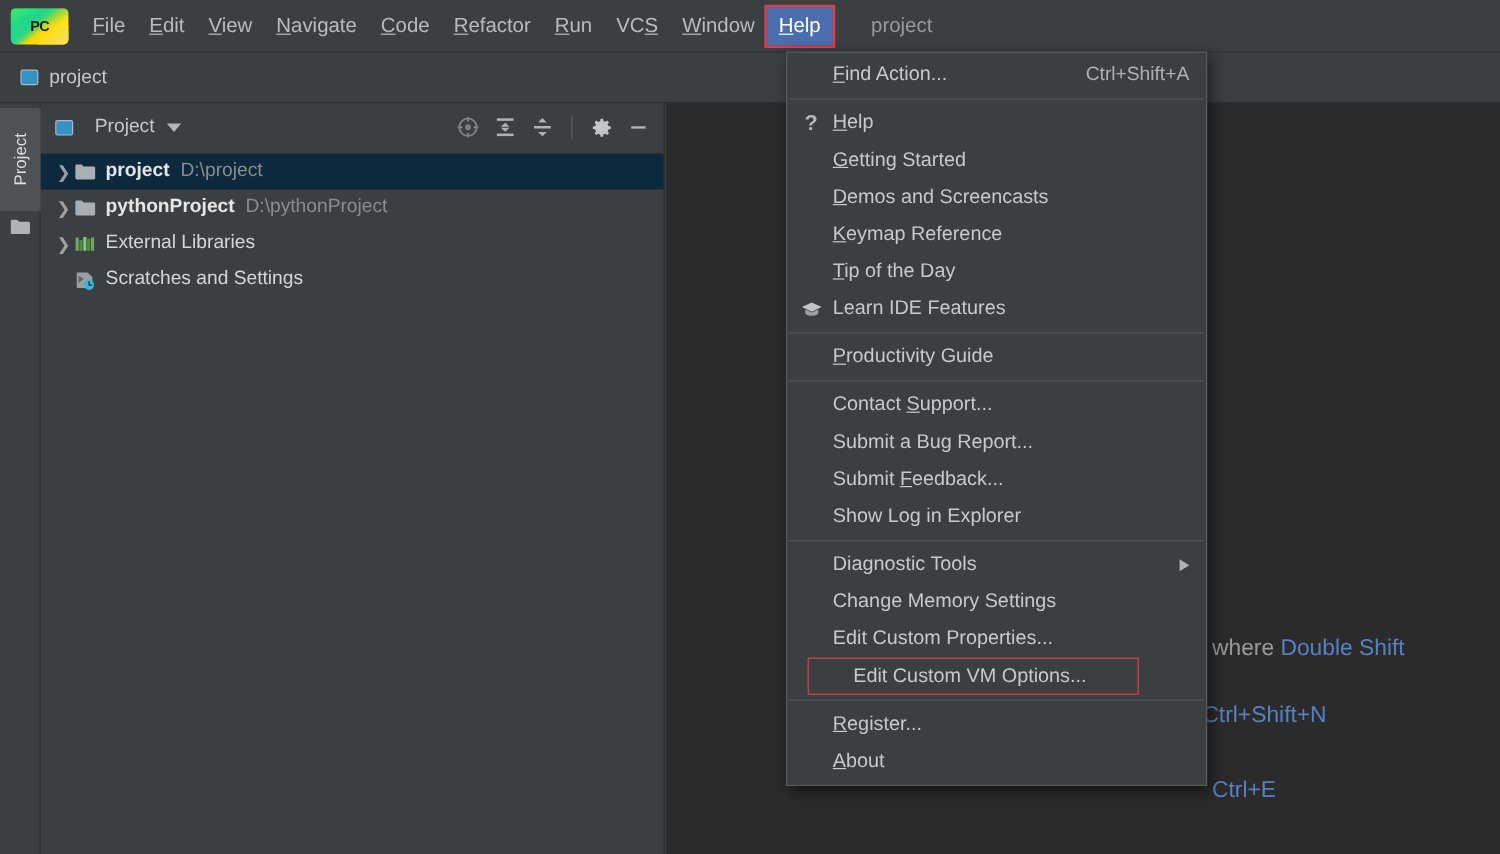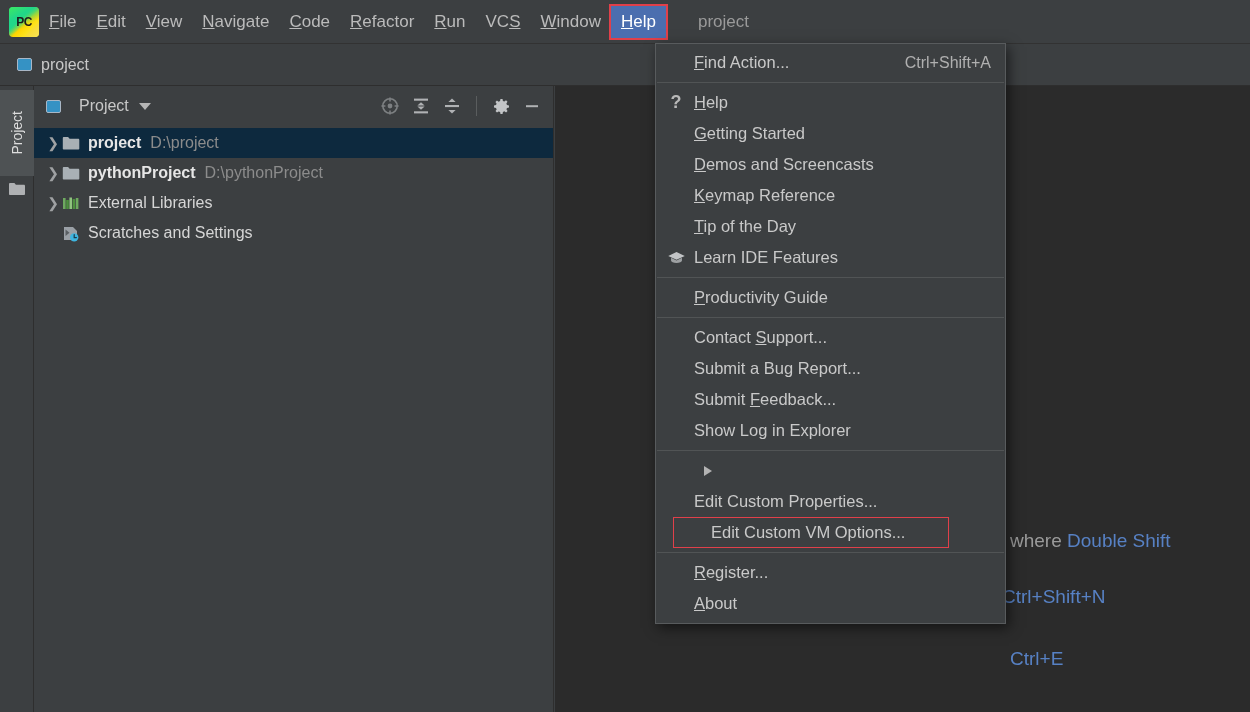--- a/index.html
+++ b/index.html
@@ -14,21 +14,21 @@
   #app { position: relative; width: 1250px; height: 712px; }
 
   
   .menubar {
     position: absolute; left: 0; top: 0; width: 1250px; height: 44px;
     background: #3c3f41;
     display: flex; align-items: center;
     border-bottom: 1px solid #323232;
   }
   .logo {
-    width: 30px; height: 30px; margin-left: 9px; 
+    width: 48px; height: 30px; margin-left: 9px; margin-right: 10px;
     position: relative; border-radius: 4px; overflow: hidden;
     background: linear-gradient(135deg,#21d789 0%,#21d789 38%,#ffd500 55%,#fcf84a 100%);
     flex: none;
   }
   .logo .corner-g {
     position:absolute; left:0; top:0; width:100%; height:100%;
     background: linear-gradient(150deg, #3dea62 0%, #21d789 30%, rgba(255,213,0,0) 62%);
   }
   .logo .corner-y {
     position:absolute; right:-2px; bottom:-2px; width:62%; height:62%;
@@ -349,21 +349,25 @@
         <span class="lbl">Submit a Bug Report...</span>
       </div>
       <div class="mrow">
         <span class="lbl">Submit <span class="mn">F</span>eedback...</span>
       </div>
       <div class="mrow">
         <span class="lbl">Show Log in Explorer</span>
       </div>
       <div class="msep"></div>
       <div class="mrow">
+        <span class="lbl">Diagnostic Tools</span>
         <span class="subarrow"></span>
+      </div>
+      <div class="mrow">
+        <span class="lbl">Change Memory Settings</span>
       </div>
       <div class="mrow">
         <span class="lbl">Edit Custom Properties...</span>
       </div>
       <div class="mrow annot">
         <span class="lbl">Edit Custom VM Options...</span>
       </div>
       <div class="msep"></div>
       <div class="mrow">
         <span class="lbl"><span class="mn">R</span>egister...</span>

